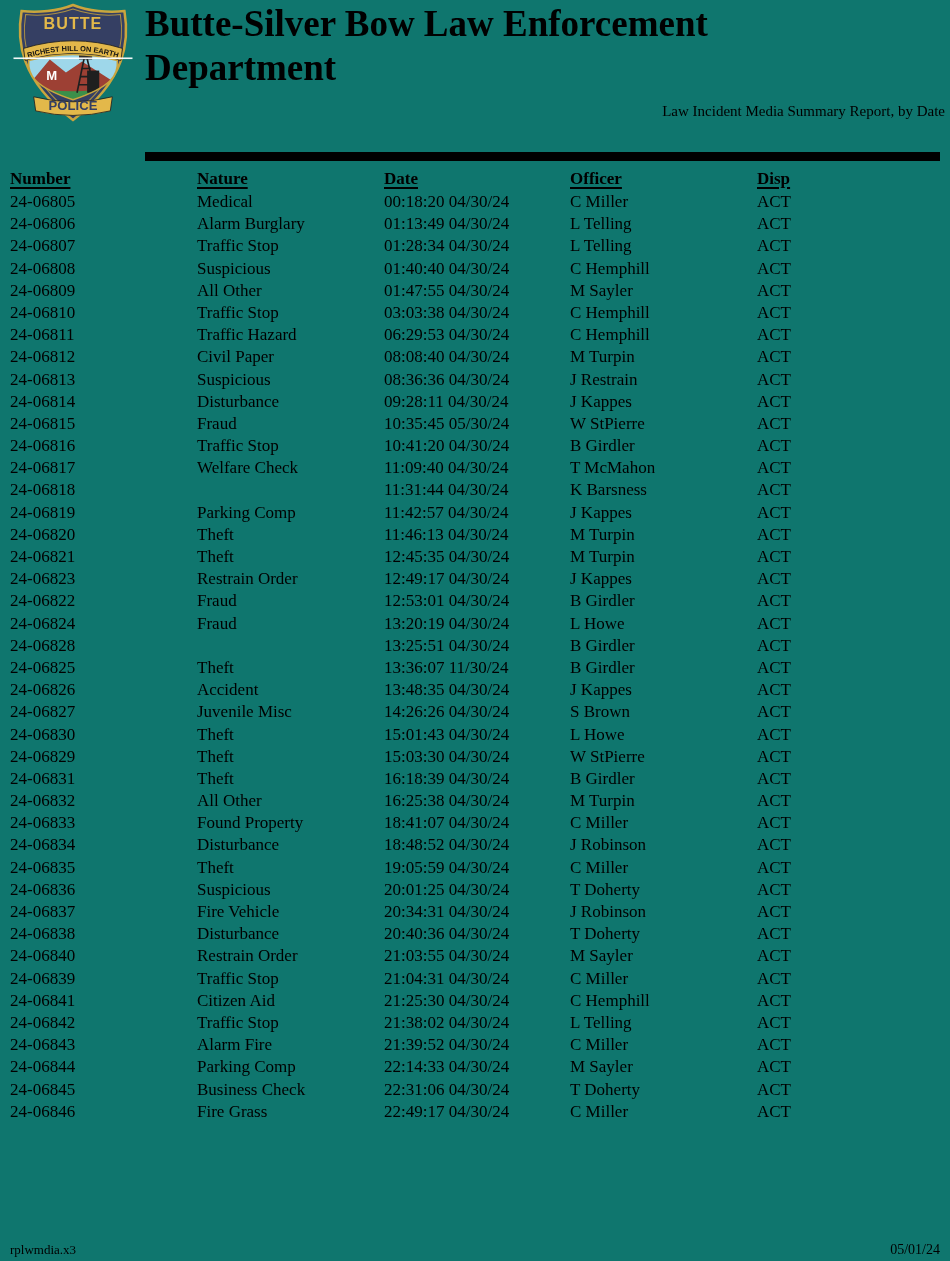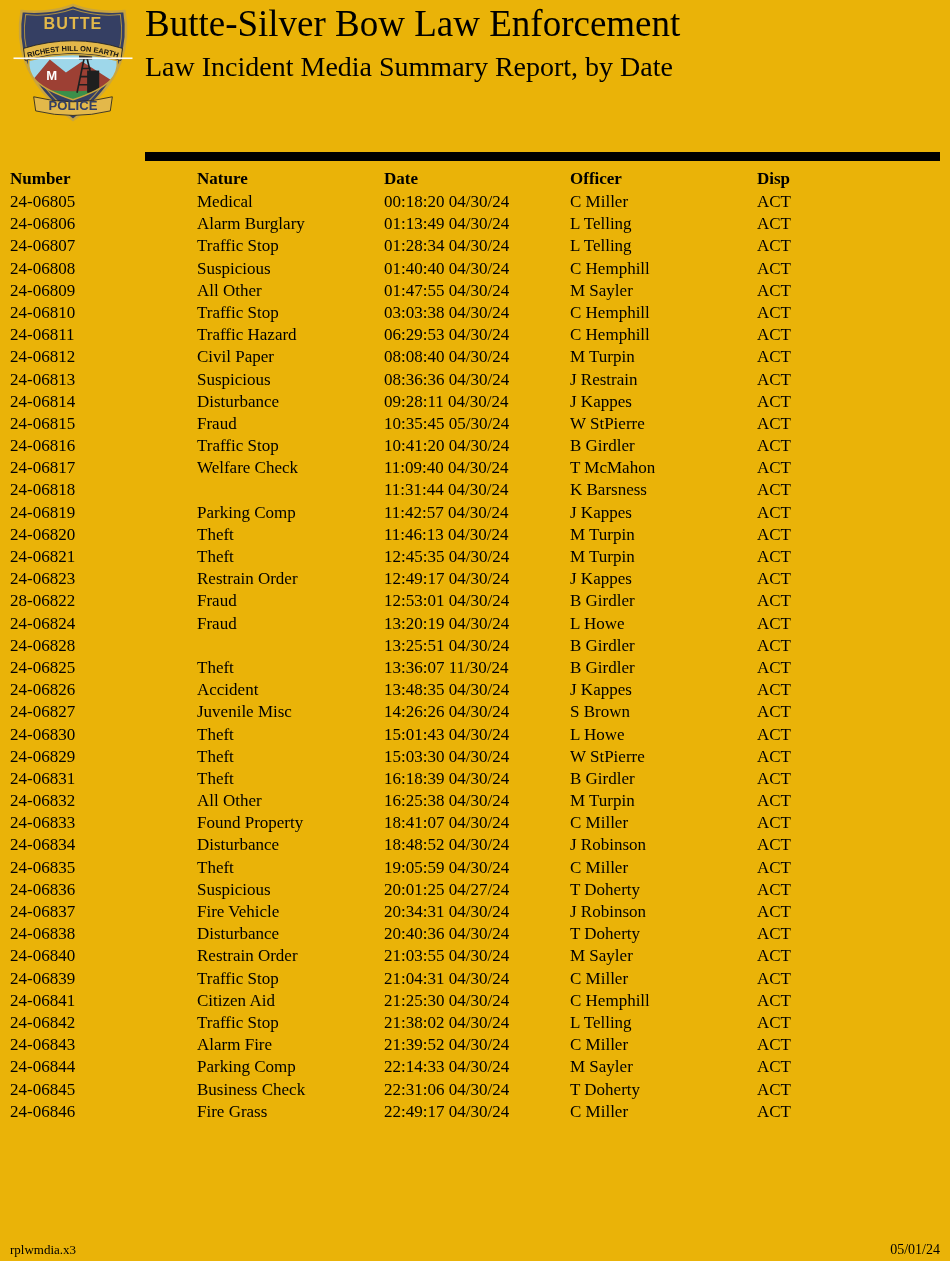--- a/index.html
+++ b/index.html
@@ -5,35 +5,35 @@
   html, body {
     margin: 0;
     padding: 0;
     width: 950px;
     height: 1261px;
     background: #ffffff;
     overflow: hidden;
     font-family: "Liberation Serif", serif;
     color: #000;
   }
-  .page { position: relative; width: 950px; height: 1261px; background: #eab308; }
+  .page { position: relative; width: 950px; height: 1261px; background: #0f766e; }
 
   
   .logo-wrap { position: absolute; left: 13px; top: 2px; width: 120px; height: 121px; }
   .title-block { position: absolute; left: 145px; top: 2px; width: 800px; }
-  .title-line { font-weight: normal; font-size: 37px; line-height: 44px; letter-spacing: 0px; }
-  .subtitle { font-size: 28px; line-height: 28px; margin-top: 7px; }
+  .title-line { font-weight: bold; font-size: 37px; line-height: 44px; letter-spacing: 0px; }
+  .subtitle { font-size: 15px; line-height: 28px; margin-top: 7px; text-align: right; }
 
   .black-bar { position: absolute; left: 145px; top: 152px; width: 795px; height: 9px; background: #000; }
 
   
   .table { position: absolute; left: 10px; top: 169px; width: 932px; font-size: 17px; }
   .trow { display: grid; grid-template-columns: 187px 187px 186px 187px 1fr; height: 22.2px; align-items: baseline; }
   .trow.head { height: 23px; font-weight: bold; }
-  .trow.head .cell { text-decoration-thickness: 2px; text-underline-offset: 3px; }
+  .trow.head .cell { text-decoration: underline; text-decoration-thickness: 2px; text-underline-offset: 3px; }
   .cell { white-space: nowrap; overflow: visible; }
 
   
   .footer-left { position: absolute; left: 10px; top: 1242px; font-size: 13px; }
   .footer-right { position: absolute; right: 10px; top: 1242px; font-size: 14px; text-align: right; }
 
   svg text { font-family: "Liberation Sans", sans-serif; }
 </style>
 </head>
 <body>
@@ -79,20 +79,21 @@
 
       <path d="M 20 94 Q 59 104 98 94 L 96 108 Q 59 117 22 108 Z" fill="#e3b84a" stroke="#1d1d1d" stroke-width="0.8"></path>
       <text x="59" y="107" text-anchor="middle" font-size="13" font-weight="bold" fill="#353f63">POLICE</text>
 
       <rect x="0" y="55" width="118" height="1.6" fill="#ffffff" opacity="0.95"></rect>
     </svg>
   </div>
 
   <div class="title-block">
     <div class="title-line">Butte-Silver Bow Law Enforcement</div>
+    <div class="title-line">Department</div>
     <div class="subtitle">Law Incident Media Summary Report, by Date</div>
   </div>
 
   <div class="black-bar"></div>
 
   <div class="table">
     <div class="trow head">
       <div class="cell">Number</div>
       <div class="cell">Nature</div>
       <div class="cell">Date</div>
@@ -220,21 +221,21 @@
           <div class="cell">ACT</div>
         </div>
         <div class="trow">
           <div class="cell">24-06823</div>
           <div class="cell">Restrain Order</div>
           <div class="cell">12:49:17 04/30/24</div>
           <div class="cell">J Kappes</div>
           <div class="cell">ACT</div>
         </div>
         <div class="trow">
-          <div class="cell">28-06822</div>
+          <div class="cell">24-06822</div>
           <div class="cell">Fraud</div>
           <div class="cell">12:53:01 04/30/24</div>
           <div class="cell">B Girdler</div>
           <div class="cell">ACT</div>
         </div>
         <div class="trow">
           <div class="cell">24-06824</div>
           <div class="cell">Fraud</div>
           <div class="cell">13:20:19 04/30/24</div>
           <div class="cell">L Howe</div>
@@ -313,21 +314,21 @@
         <div class="trow">
           <div class="cell">24-06835</div>
           <div class="cell">Theft</div>
           <div class="cell">19:05:59 04/30/24</div>
           <div class="cell">C Miller</div>
           <div class="cell">ACT</div>
         </div>
         <div class="trow">
           <div class="cell">24-06836</div>
           <div class="cell">Suspicious</div>
-          <div class="cell">20:01:25 04/27/24</div>
+          <div class="cell">20:01:25 04/30/24</div>
           <div class="cell">T Doherty</div>
           <div class="cell">ACT</div>
         </div>
         <div class="trow">
           <div class="cell">24-06837</div>
           <div class="cell">Fire Vehicle</div>
           <div class="cell">20:34:31 04/30/24</div>
           <div class="cell">J Robinson</div>
           <div class="cell">ACT</div>
         </div>

